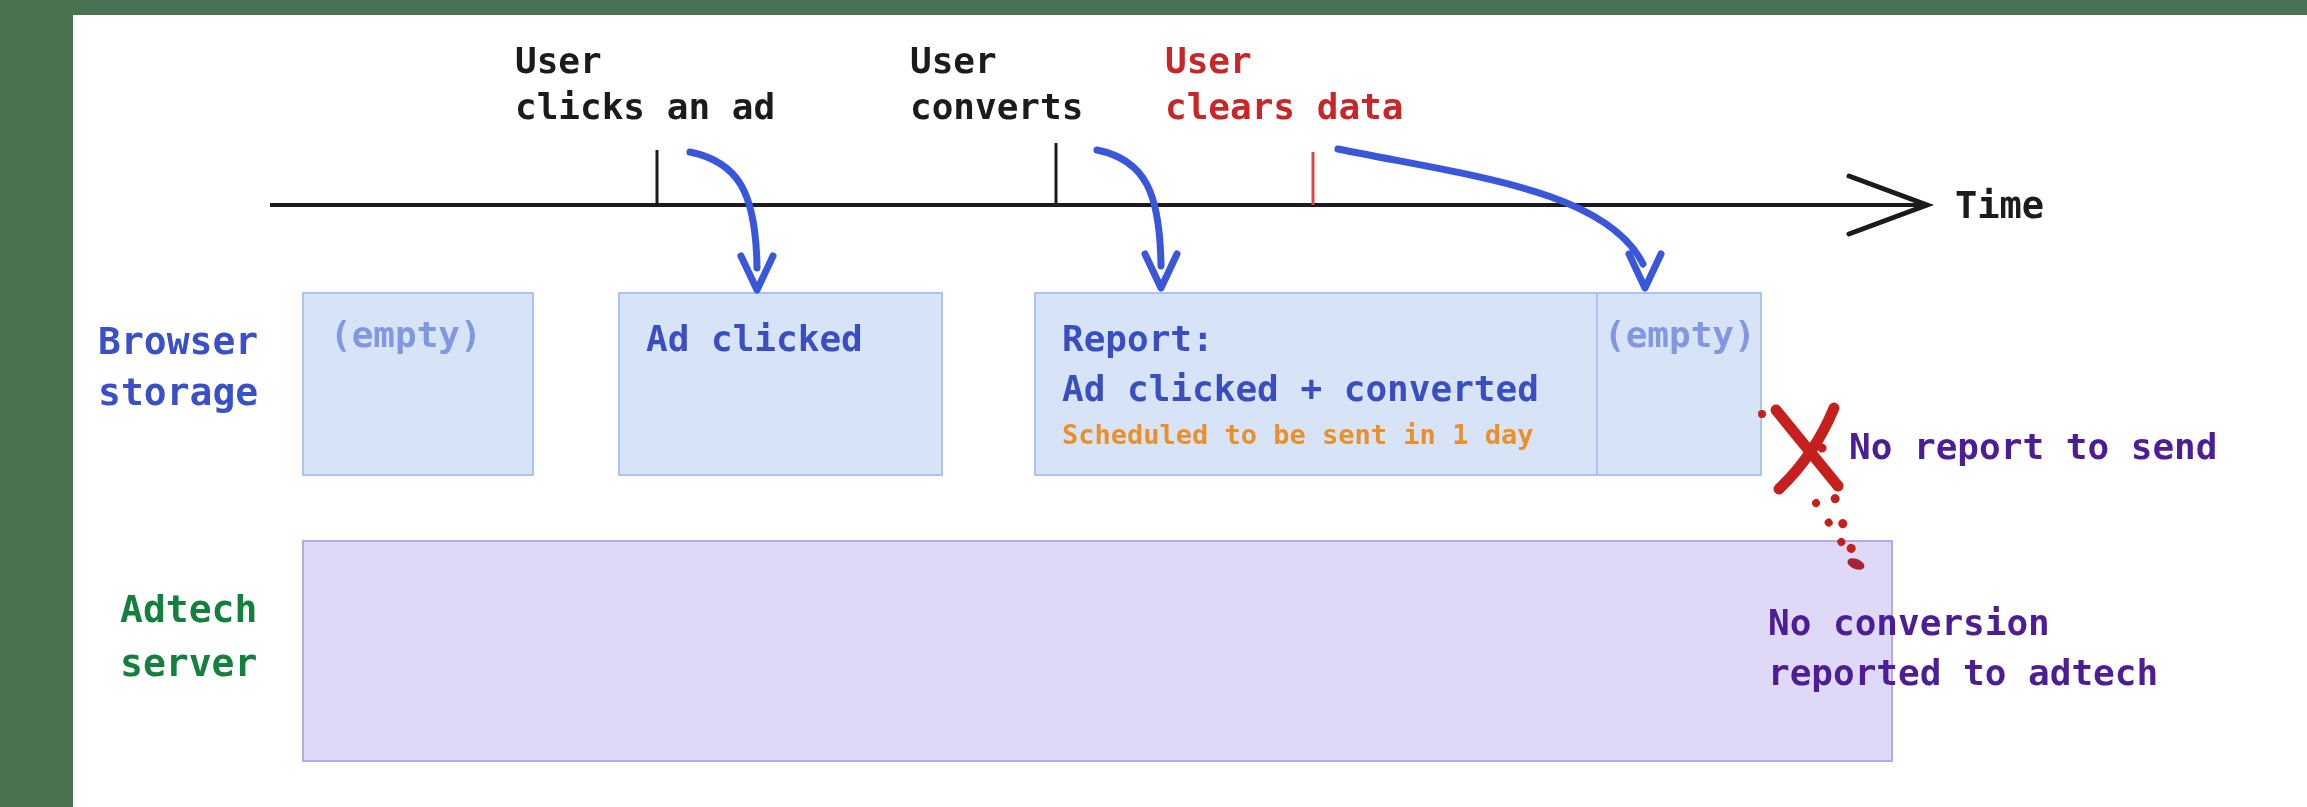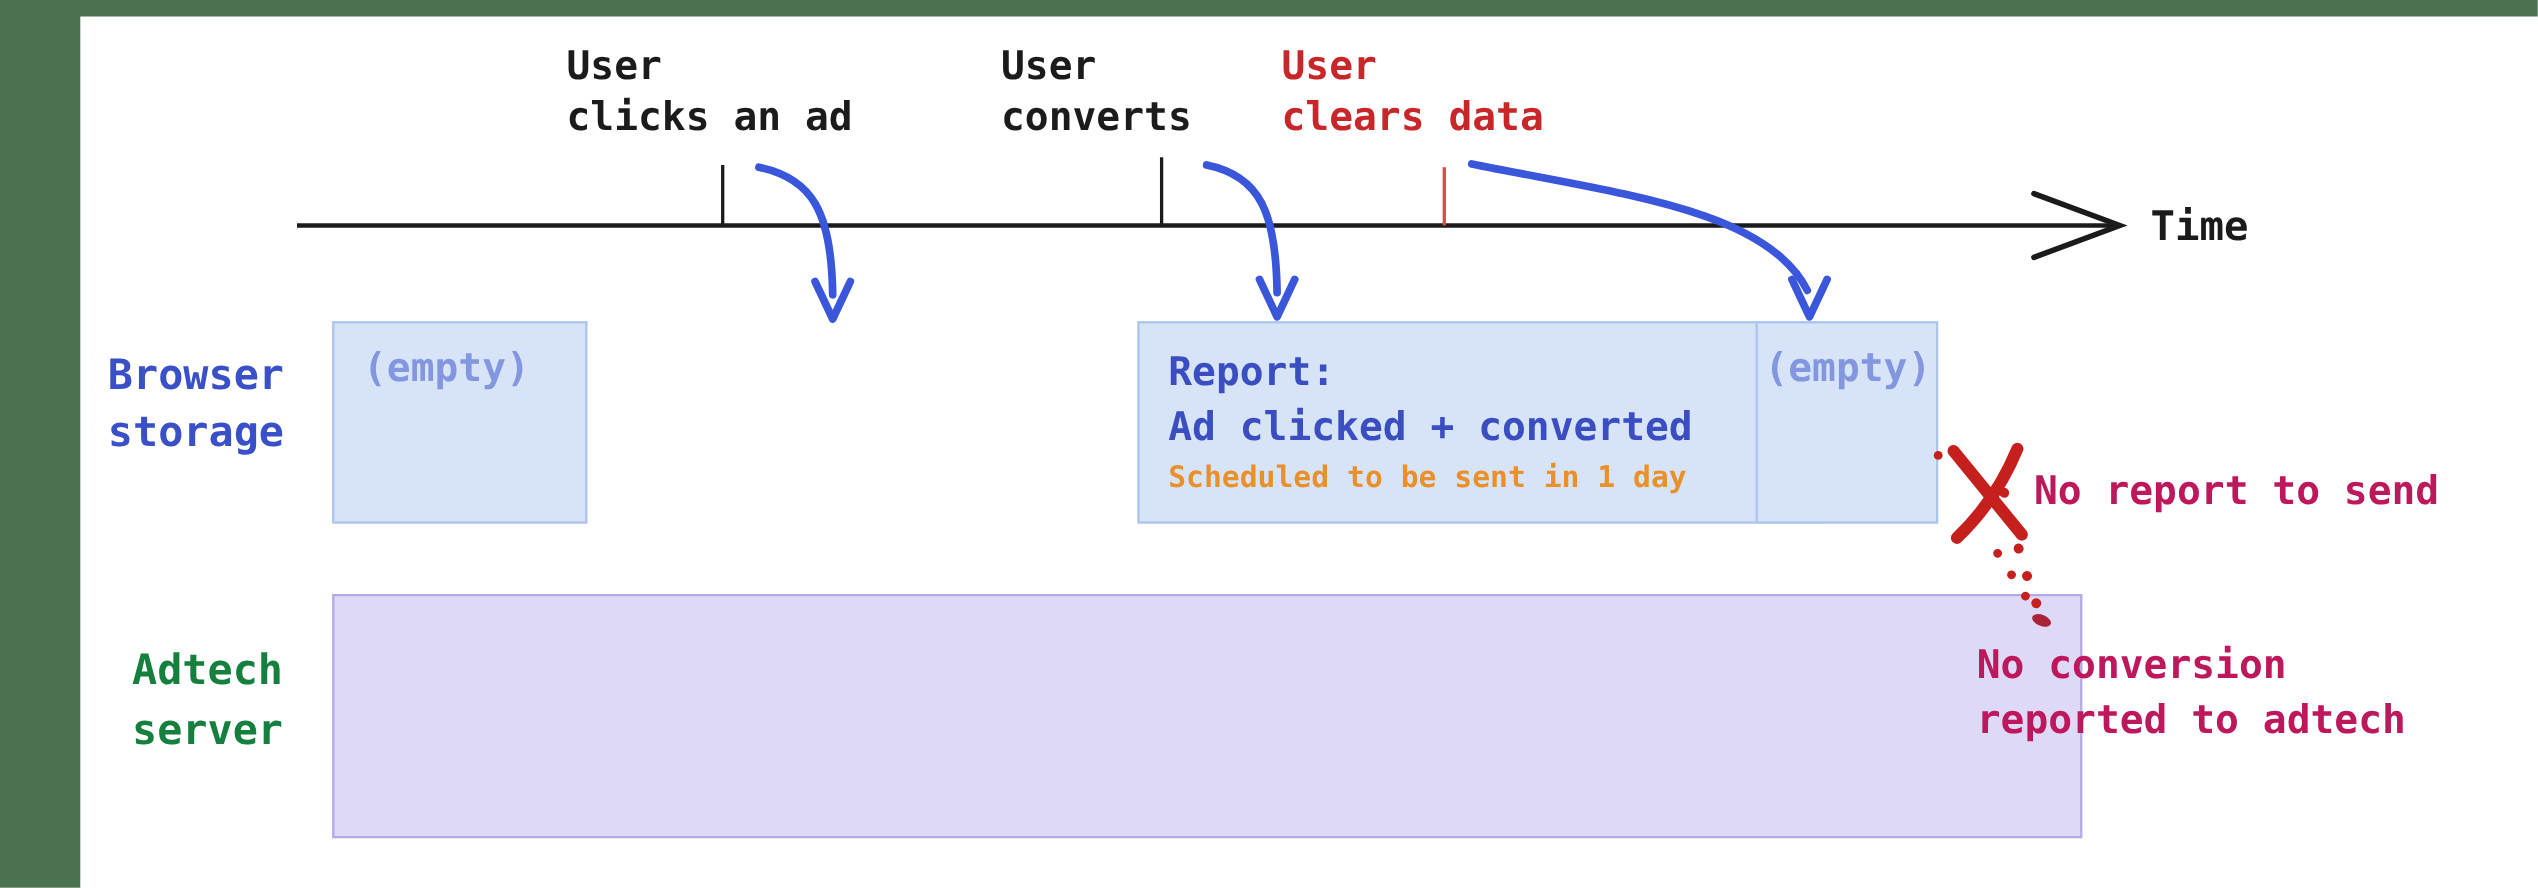--- a/index.html
+++ b/index.html
@@ -20,23 +20,23 @@
   .adtech-label{left:120px;top:582px;line-height:54px;color:#15803d;}
   .sbox{position:absolute;top:292px;height:184px;background:#d7e4f8;border:2px solid #abc4ef;box-sizing:border-box;padding:20px 0 0 26px;font-size:36px;}
   .sbox .muted{color:#8297e0;}
   .sbox .strong{color:#3a4ec1;line-height:50px;display:block;}
   .sbox .note{display:block;color:#e9902a;font-size:27px;margin-top:5px;}
   .box1{left:302px;width:232px;}
   .box2{left:618px;width:325px;}
   .box3{left:1034px;width:624px;}
   .box4{left:1596px;width:166px;padding-left:6px;}
   .server-box{position:absolute;left:302px;top:540px;width:1591px;height:222px;background:#ded9f6;border:2px solid #b6a9ea;box-sizing:border-box;}
-  .anno{position:absolute;color:#be185d;font-size:36px;white-space:nowrap;}
+  .anno{position:absolute;color:#4c1d95;font-size:36px;white-space:nowrap;}
   .anno-no-report{left:1849px;top:426px;}
-  .anno-no-conv{left:1768px;top:580px;line-height:50px;margin-left:29px;}
+  .anno-no-conv{left:1768px;top:598px;line-height:50px;}
   .anno-no-conv span{display:block;}
 </style>
 </head>
 <body>
 
 <div class="stage">
 
   <div class="band-top"></div>
   <div class="band-left"></div>
 
@@ -59,20 +59,23 @@
     <span>Browser</span>
     <span>storage</span>
   </div>
   <div class="row-label adtech-label">
     <span>Adtech</span>
     <span>server</span>
   </div>
 
   <div class="sbox box1">
     <span class="muted">(empty)</span>
+  </div>
+  <div class="sbox box2">
+    <span class="strong">Ad clicked</span>
   </div>
   <div class="sbox box3">
     <span class="strong">Report:</span>
     <span class="strong">Ad clicked + converted</span>
     <span class="note">Scheduled to be sent in 1 day</span>
   </div>
   <div class="sbox box4">
     <span class="muted">(empty)</span>
   </div>
 

